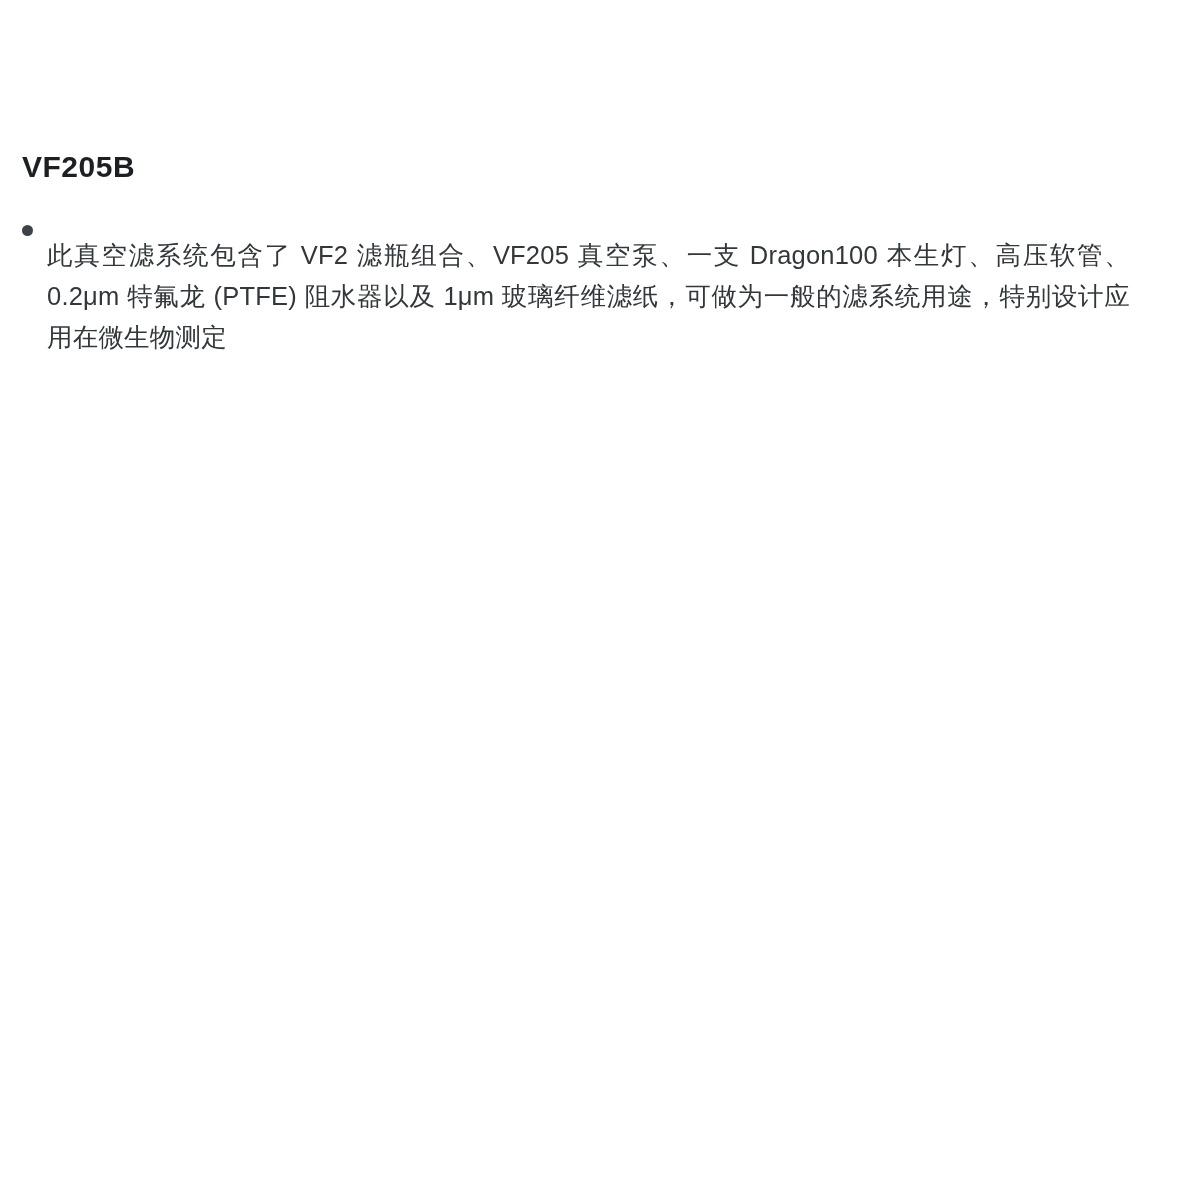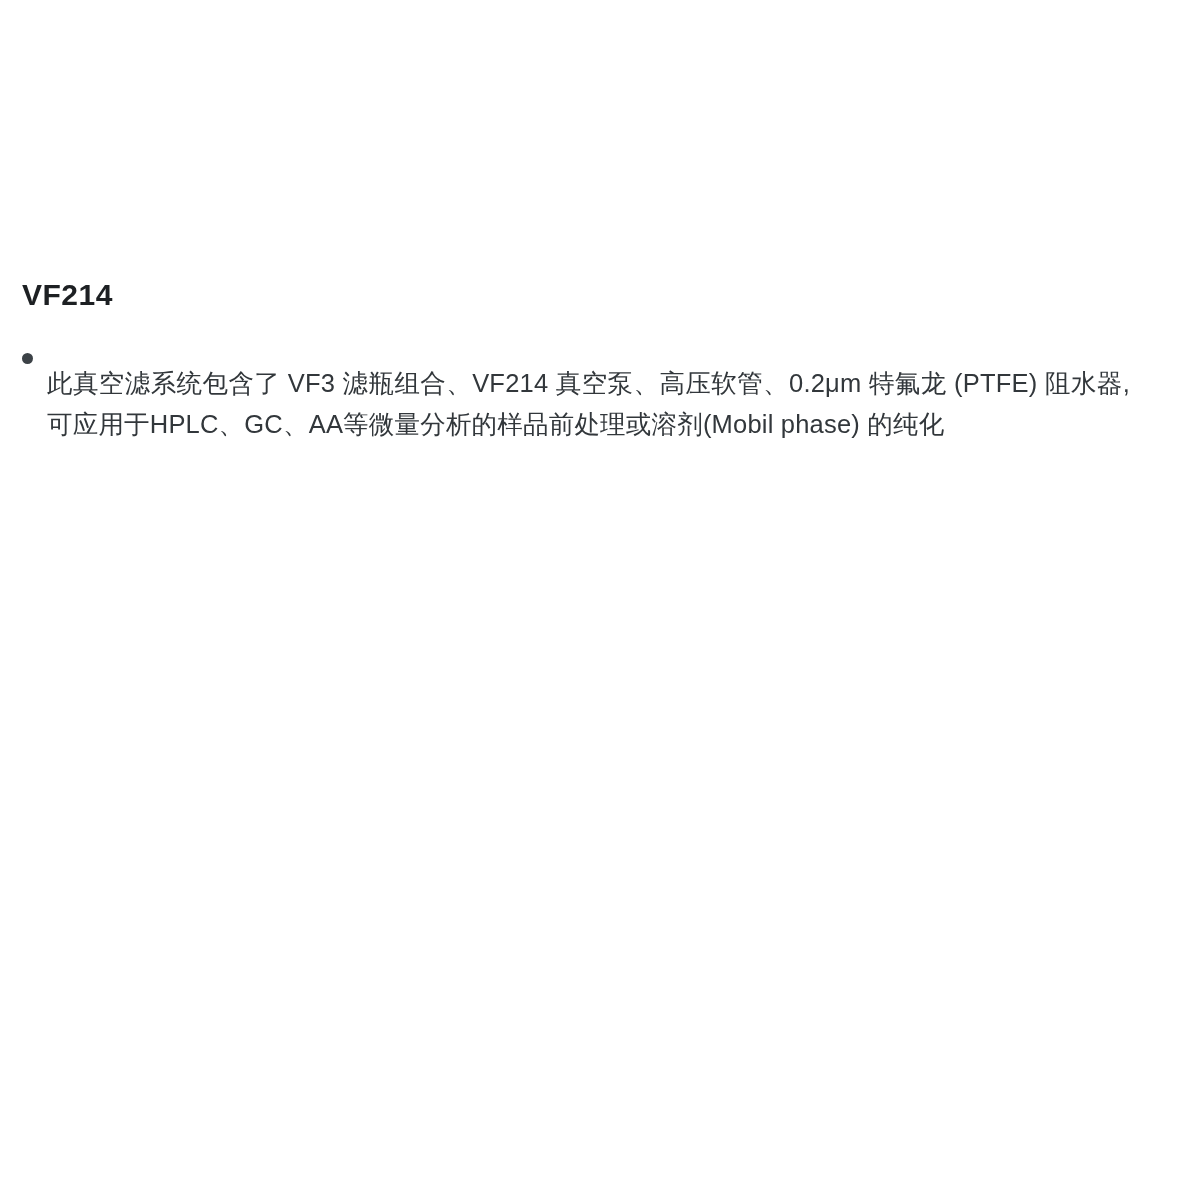--- a/index.html
+++ b/index.html
@@ -56,27 +56,27 @@
     text-justify: inter-ideograph;
   }
   .gap-a { height: 62px; }
   .gap-b { height: 66px; }
 </style>
 </head>
 <body>
 
 <div class="page">
 
+  <div class="section">
+    <h2 class="section-title">VF205B</h2>
+    <div class="bullet-item">
+      <span class="bullet-dot"></span>
+      <p class="bullet-text">此真空滤系统包含了 VF2 滤瓶组合、VF205 真空泵、一支 Dragon100 本生灯、高压软管、0.2μm 特氟龙 (PTFE) 阻水器以及 1μm 玻璃纤维滤纸，可做为一般的滤系统用途，特别设计应用在微生物测定</p>
+    </div>
+  </div>
 
   <div class="gap-a"></div>
 
 
   <div class="gap-b"></div>
 
-  <div class="section">
-    <h2 class="section-title">VF214</h2>
-    <div class="bullet-item">
-      <span class="bullet-dot"></span>
-      <p class="bullet-text">此真空滤系统包含了 VF3 滤瓶组合、VF214 真空泵、高压软管、0.2μm 特氟龙 (PTFE) 阻水器,可应用于HPLC、GC、AA等微量分析的样品前处理或溶剂(Mobil phase) 的纯化</p>
-    </div>
-  </div>
 
 </div>
 
 </body></html>

